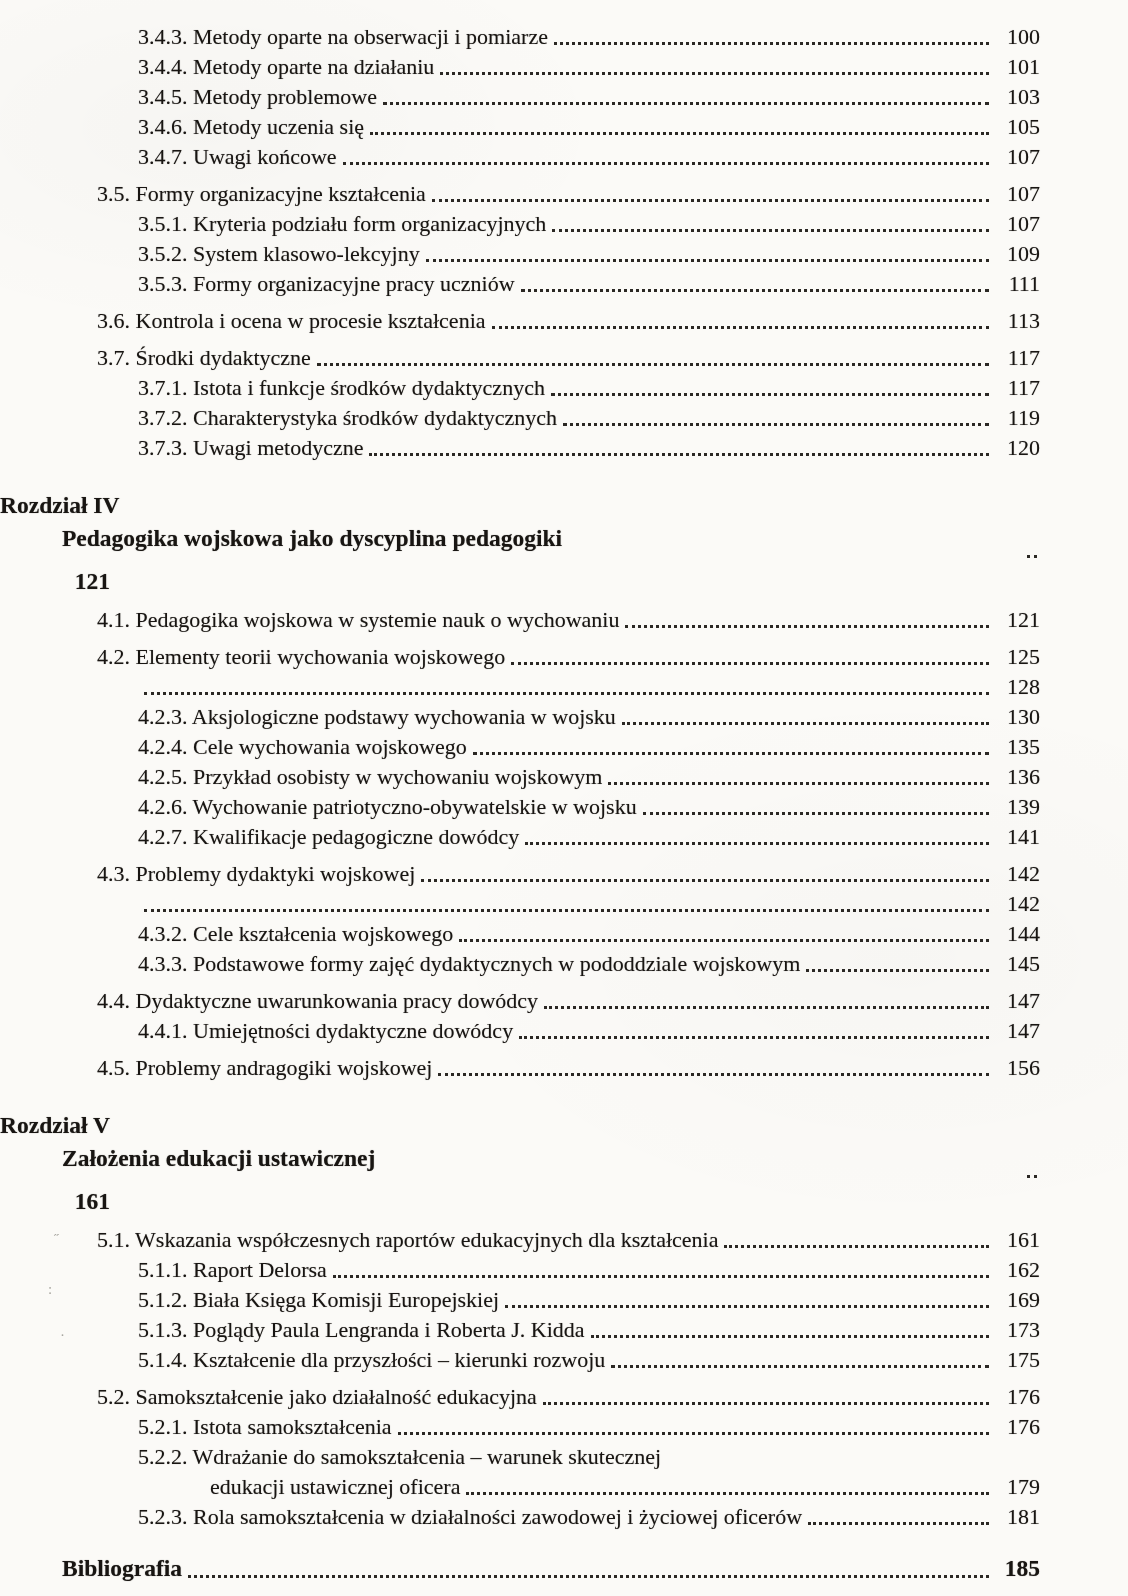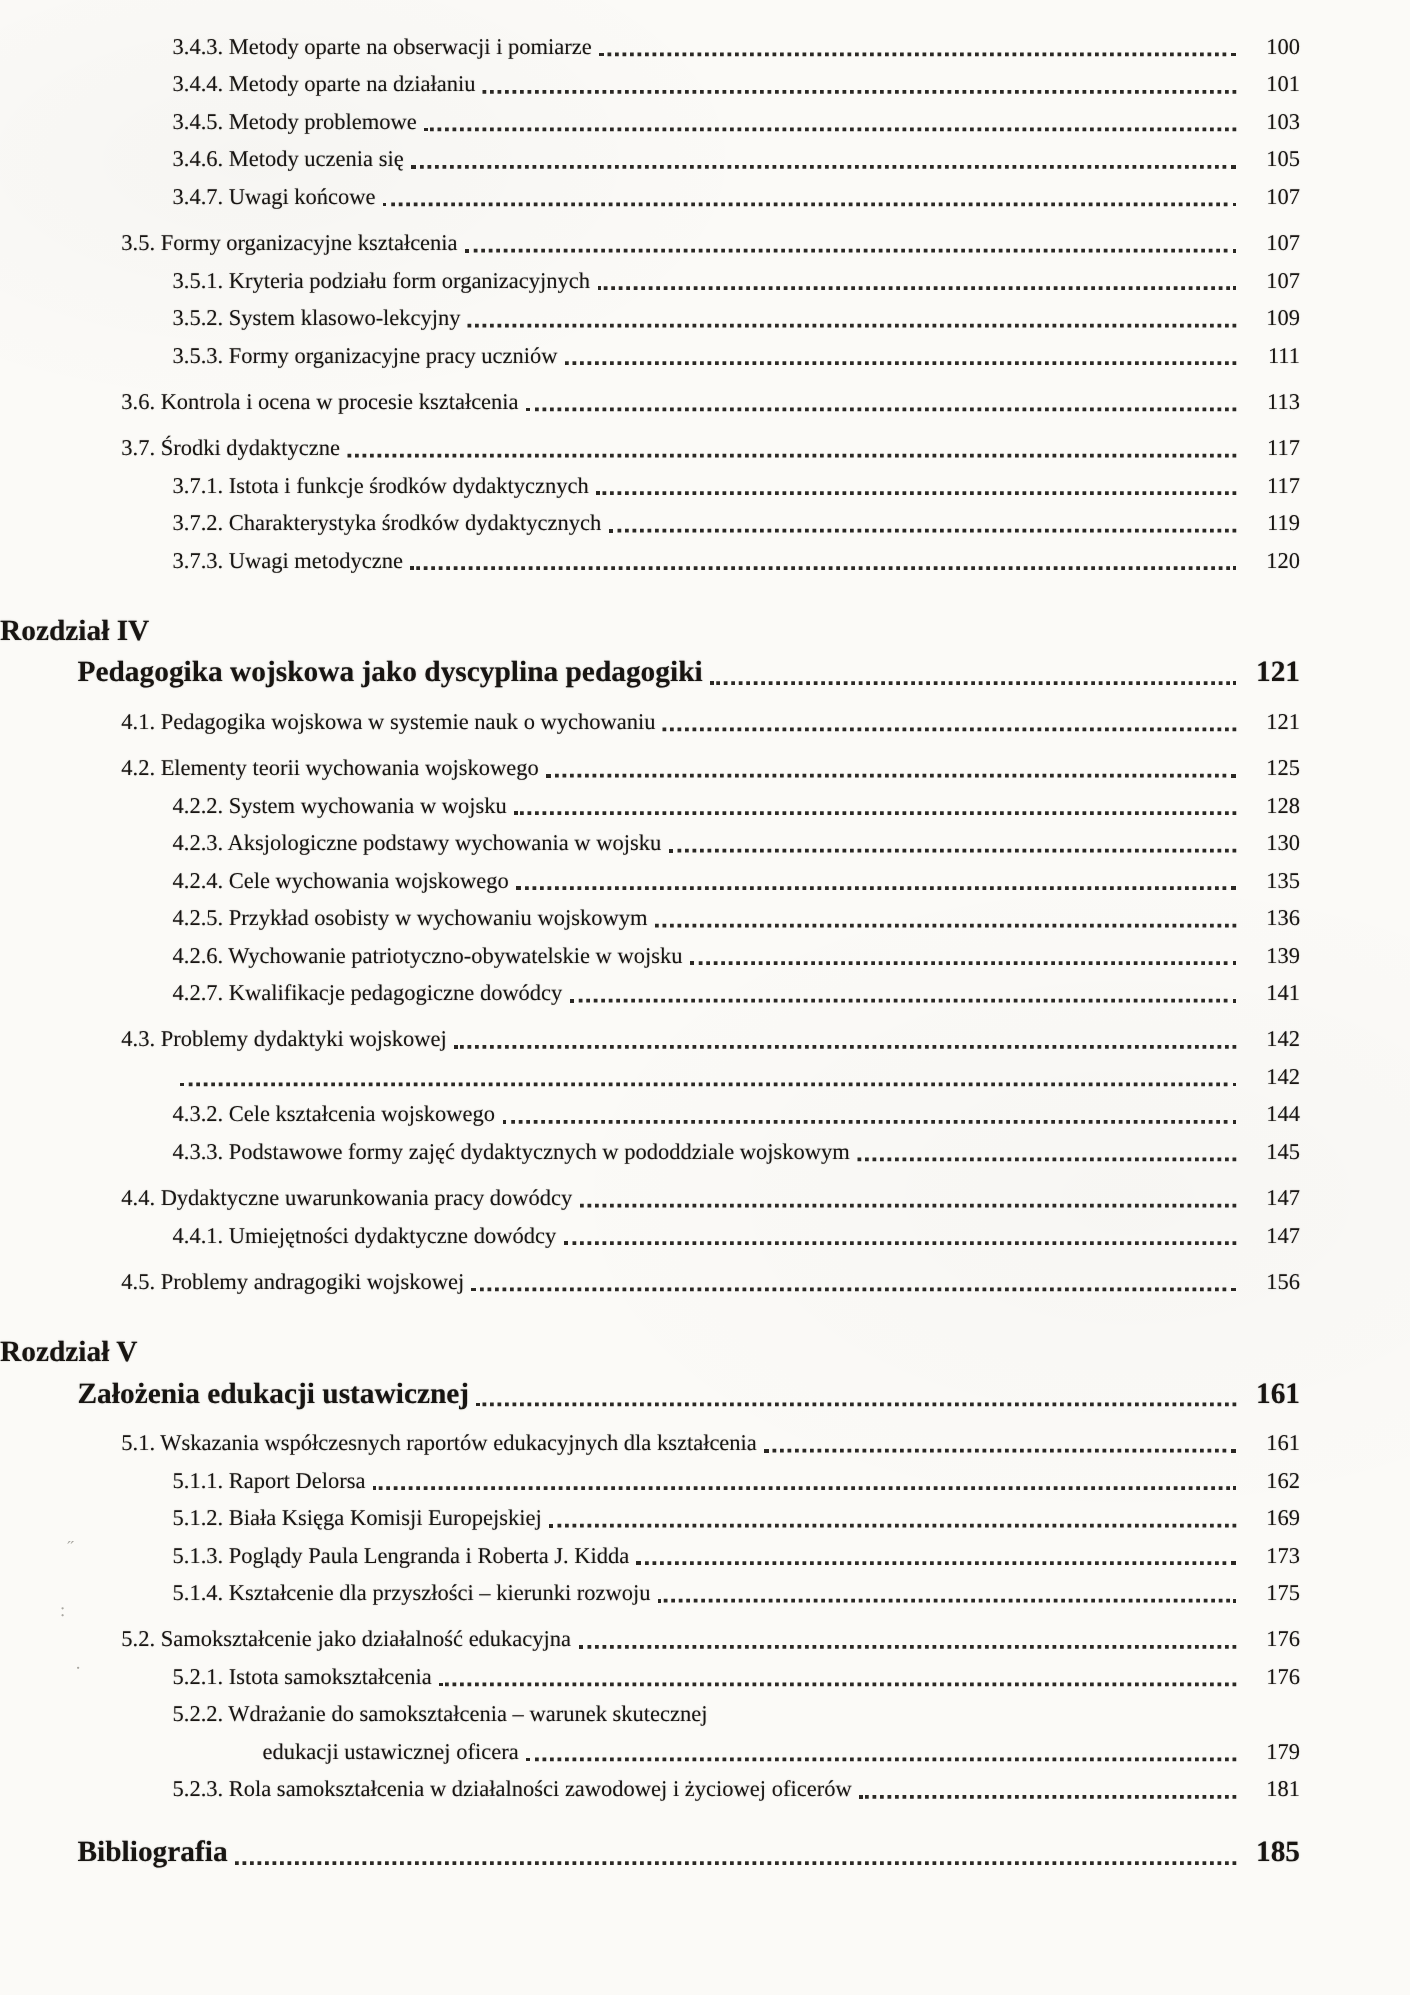--- a/index.html
+++ b/index.html
@@ -17,21 +17,21 @@
     color: #181512;
   }
   .toc {
     padding-top: 22px;
     padding-right: 88px;
   }
   .row {
     display: flex;
     align-items: baseline;
     line-height: 30px;
-    font-size: 18px;
+    font-size: 22px;
     text-shadow: 0 0 1px rgba(25,22,18,0.38);
   }
   .row .label { white-space: nowrap; }
   .row .leader {
     flex: 1 1 auto;
     align-self: flex-end;
     height: 0;
     border-bottom: 3px dotted #2b2824;
     margin: 0 3px 7px 6px;
     min-width: 10px;
@@ -39,21 +39,21 @@
   .row .page {
     width: 48px;
     text-align: right;
     white-space: nowrap;
   }
   
   .sub           { padding-left: 138px; }
   .sec           { padding-left: 97px;  margin-top: 7px; }
   .cont          { padding-left: 210px; }
   .chapter-label {  margin-top: 26px; }
-  .chapter-title { padding-left: 62px; }
+  .chapter-title { padding-left: 62px; flex-direction: column; }
   .biblio        { padding-left: 62px;  margin-top: 20px; }
   .chapter-label, .chapter-title, .biblio {
     font-weight: bold;
     font-size: 23.5px;
     line-height: 33px;
     text-shadow: 0 0 1px rgba(20,17,14,0.5);
   }
   
   .artifact {
     position: absolute;
@@ -159,21 +159,20 @@
     <span class="label">4.1. Pedagogika wojskowa w systemie nauk o wychowaniu</span>
     <span class="leader"></span>
     <span class="page">121</span>
   </div>
       <div class="row sec">
     <span class="label">4.2. Elementy teorii wychowania wojskowego</span>
     <span class="leader"></span>
     <span class="page">125</span>
   </div>
       <div class="row sub">
-    <span class="label">4.2.2. System wychowania w wojsku</span>
     <span class="leader"></span>
     <span class="page">128</span>
   </div>
       <div class="row sub">
     <span class="label">4.2.3. Aksjologiczne podstawy wychowania w wojsku</span>
     <span class="leader"></span>
     <span class="page">130</span>
   </div>
       <div class="row sub">
     <span class="label">4.2.4. Cele wychowania wojskowego</span>

